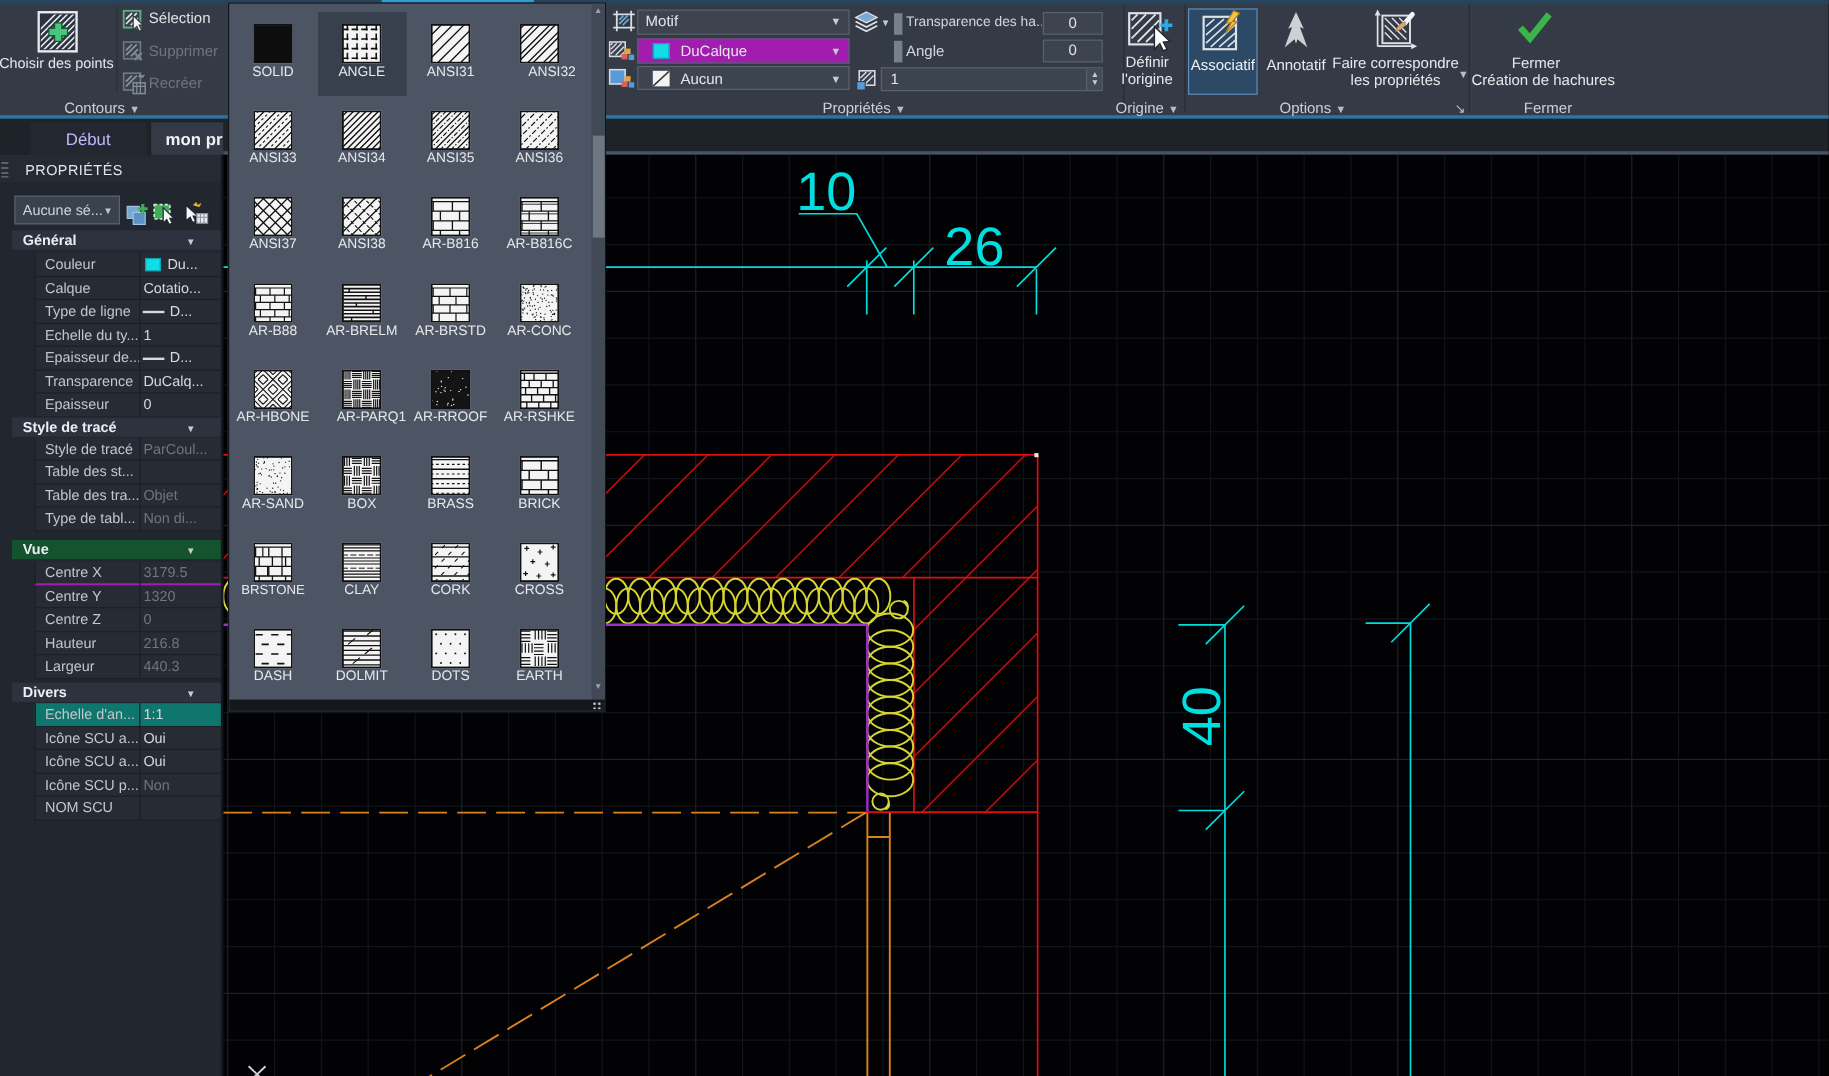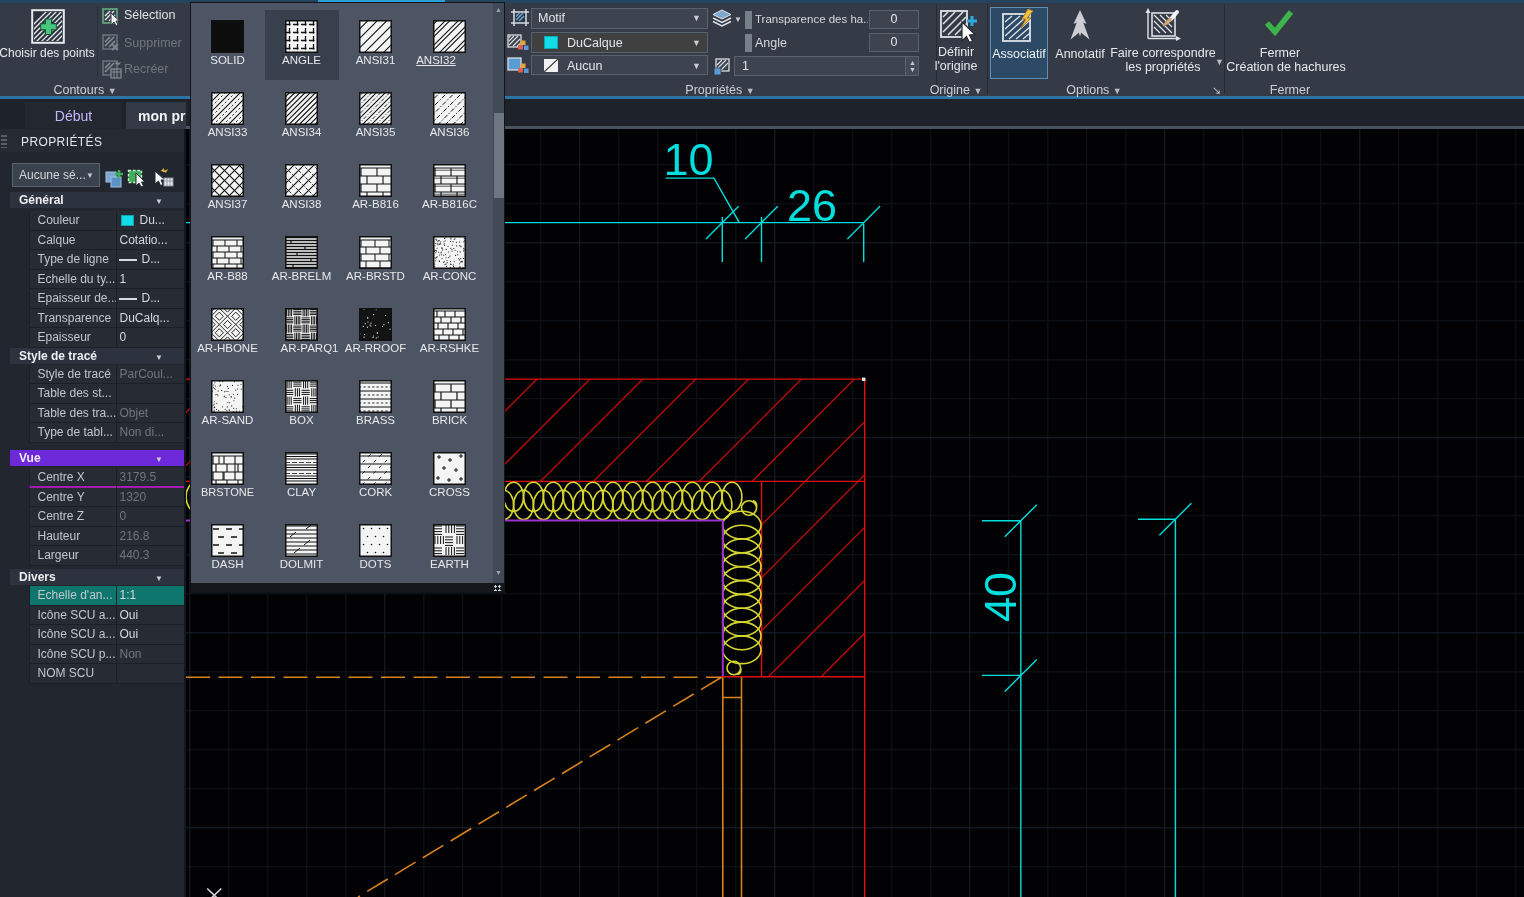--- a/index.html
+++ b/index.html
@@ -71,21 +71,21 @@
   <div class="abs" style="left:755px;top:13px;width:113px;overflow:hidden;white-space:nowrap;color:#d4d7db;font-size:11.5px;">Transparence des ha...</div>
   <div class="abs" style="left:869px;top:10px;width:50px;height:19px;background:#3d4450;border:1px solid #59616d;color:#e2e5e8;font-size:12.5px;line-height:17px;text-align:center;">0</div>
 
   <svg class="abs" style="left:507px;top:34px" width="23" height="17" viewBox="0 0 23 17">
     <rect x="1" y="1" width="13" height="12" fill="#39414c" stroke="#d9dde1" stroke-width="1.3"></rect>
     <path d="M2,11 L11,2 M2,7 L7,2 M2,3.5 L3.5,2 M6,12 L13,5 M10,12.5 L13,9.5" stroke="#d9dde1" stroke-width="1.2"></path>
     <rect x="13.5" y="6.5" width="5" height="4.5" fill="#e8a33d"></rect>
       <rect x="11" y="11" width="5" height="4.5" fill="#d95f57"></rect>
       <rect x="17" y="11.5" width="4.5" height="4.5" fill="#5b9bd5"></rect>
   </svg>
-  <div class="abs" style="left:531px;top:32px;width:177px;height:21px;background:#404040;border:1px solid #59616d;">
+  <div class="abs" style="left:531px;top:32px;width:177px;height:21px;background:#a21caf;border:1px solid #59616d;">
     <div class="abs" style="left:12px;top:3px;width:14px;height:13px;background:#12dce8;border:1px solid #0aa8b4;"></div>
     <span style="position:absolute;left:35px;top:1px;color:#e2e5e8;font-size:12.5px;line-height:19px;">DuCalque</span>
     <span style="position:absolute;right:6px;top:1px;font-size:9px;color:#c8ccd2;line-height:19px;">▼</span>
   </div>
   <div class="abs" style="left:745px;top:34px;width:7px;height:18px;background:#78808c;"></div>
   <div class="abs" style="left:755px;top:36px;color:#d4d7db;font-size:12.5px;">Angle</div>
   <div class="abs" style="left:869px;top:33px;width:50px;height:19px;background:#3d4450;border:1px solid #59616d;color:#e2e5e8;font-size:12.5px;line-height:17px;text-align:center;">0</div>
 
   <svg class="abs" style="left:507px;top:57px" width="23" height="18" viewBox="0 0 23 18">
     <rect x="1" y="1" width="13" height="12" fill="#5b9bd5" stroke="#d9dde1" stroke-width="1.3"></rect>
@@ -344,21 +344,21 @@
 <div class="abs" style="left:28.5px;top:274.5px;width:157px;height:19.5px;background:#262b34;border-bottom:1px solid #1b2028;border-left:1px solid #1b2028;">
 <span style="position:absolute;left:8px;top:2px;color:#c3c7cd;font-size:12px;white-space:nowrap;">Table des tra...</span>
 <div class="abs" style="left:86.5px;top:0;width:1px;height:19.5px;background:#1b2028;"></div>
 <span style="position:absolute;left:90px;top:2px;color:#70767e;font-size:12px;white-space:nowrap;">Objet</span>
 </div>
 <div class="abs" style="left:28.5px;top:294.0px;width:157px;height:19.5px;background:#262b34;border-bottom:1px solid #1b2028;border-left:1px solid #1b2028;">
 <span style="position:absolute;left:8px;top:2px;color:#c3c7cd;font-size:12px;white-space:nowrap;">Type de tabl...</span>
 <div class="abs" style="left:86.5px;top:0;width:1px;height:19.5px;background:#1b2028;"></div>
 <span style="position:absolute;left:90px;top:2px;color:#70767e;font-size:12px;white-space:nowrap;">Non di...</span>
 </div>
-<div class="abs" style="left:10px;top:321px;width:175px;height:16px;background:#6d28d9;color:#eceef1;font-weight:bold;font-size:12px;line-height:16px;padding-left:9px;">Vue<span style="position:absolute;right:22px;top:2px;font-size:8px;color:#c8ccd2;font-weight:normal;">▼</span></div>
+<div class="abs" style="left:10px;top:321px;width:175px;height:16px;background:#14532d;color:#eceef1;font-weight:bold;font-size:12px;line-height:16px;padding-left:9px;">Vue<span style="position:absolute;right:22px;top:2px;font-size:8px;color:#c8ccd2;font-weight:normal;">▼</span></div>
 <div class="abs" style="left:28.5px;top:339.0px;width:157px;height:19.5px;background:#262b34;border-bottom:2px solid #a21caf;border-left:1px solid #1b2028;">
 <span style="position:absolute;left:8px;top:2px;color:#c3c7cd;font-size:12px;white-space:nowrap;">Centre X</span>
 <div class="abs" style="left:86.5px;top:0;width:1px;height:19.5px;background:#1b2028;"></div>
 <span style="position:absolute;left:90px;top:2px;color:#70767e;font-size:12px;white-space:nowrap;">3179.5</span>
 </div>
 <div class="abs" style="left:28.5px;top:358.5px;width:157px;height:19.5px;background:#262b34;border-bottom:1px solid #1b2028;border-left:1px solid #1b2028;">
 <span style="position:absolute;left:8px;top:2px;color:#c3c7cd;font-size:12px;white-space:nowrap;">Centre Y</span>
 <div class="abs" style="left:86.5px;top:0;width:1px;height:19.5px;background:#1b2028;"></div>
 <span style="position:absolute;left:90px;top:2px;color:#70767e;font-size:12px;white-space:nowrap;">1320</span>
 </div>
@@ -445,21 +445,21 @@
         <rect x="0" y="0" width="33" height="33" fill="#f4f4f4"></rect>
         <g clip-path="url(#c03)">
           <clipPath id="c03">
             <rect x="1" y="1" width="31" height="31"></rect>
           </clipPath>
           <path d="M-33.0,33 l33,-33M-20.0,33 l33,-33M-7.0,33 l33,-33M6.0,33 l33,-33M19.0,33 l33,-33M32.0,33 l33,-33M45.0,33 l33,-33M58.0,33 l33,-33" stroke="#111" stroke-width="1.1" fill="none"></path>
           <path d="M-28.5,33 l33,-33M-15.5,33 l33,-33M-2.5,33 l33,-33M10.5,33 l33,-33M23.5,33 l33,-33M36.5,33 l33,-33M49.5,33 l33,-33M62.5,33 l33,-33" stroke="#111" stroke-width="1.1" fill="none"></path>
         </g>
         <rect x="0.75" y="0.75" width="31.5" height="31.5" fill="none" stroke="#111" stroke-width="1.5"></rect>
       </svg>
-<div class="abs" style="left:208px;top:51.3px;width:74px;text-align:center;color:#e6e8ea;font-size:11.5px;text-decoration:underline;">ANSI32</div>
+<div class="abs" style="left:232px;top:51.3px;width:74px;text-align:center;color:#e6e8ea;font-size:11.5px;">ANSI32</div>
 <svg class="abs" style="left:20.0px;top:89.2px" width="33" height="33" viewBox="0 0 33 33">
         <rect x="0" y="0" width="33" height="33" fill="#f4f4f4"></rect>
         <g clip-path="url(#c10)">
           <clipPath id="c10">
             <rect x="1" y="1" width="31" height="31"></rect>
           </clipPath>
           <path d="M-33.0,33 l33,-33M-23.0,33 l33,-33M-13.0,33 l33,-33M-3.0,33 l33,-33M7.0,33 l33,-33M17.0,33 l33,-33M27.0,33 l33,-33M37.0,33 l33,-33M47.0,33 l33,-33M57.0,33 l33,-33" stroke="#111" stroke-width="1.1" fill="none"></path>
           <path d="M-28.0,33 l33,-33M-18.0,33 l33,-33M-8.0,33 l33,-33M2.0,33 l33,-33M12.0,33 l33,-33M22.0,33 l33,-33M32.0,33 l33,-33M42.0,33 l33,-33M52.0,33 l33,-33M62.0,33 l33,-33" stroke="#111" stroke-width="0.9" fill="none" stroke-dasharray="2.2 2.2"></path>
         </g>
         <rect x="0.75" y="0.75" width="31.5" height="31.5" fill="none" stroke="#111" stroke-width="1.5"></rect>

